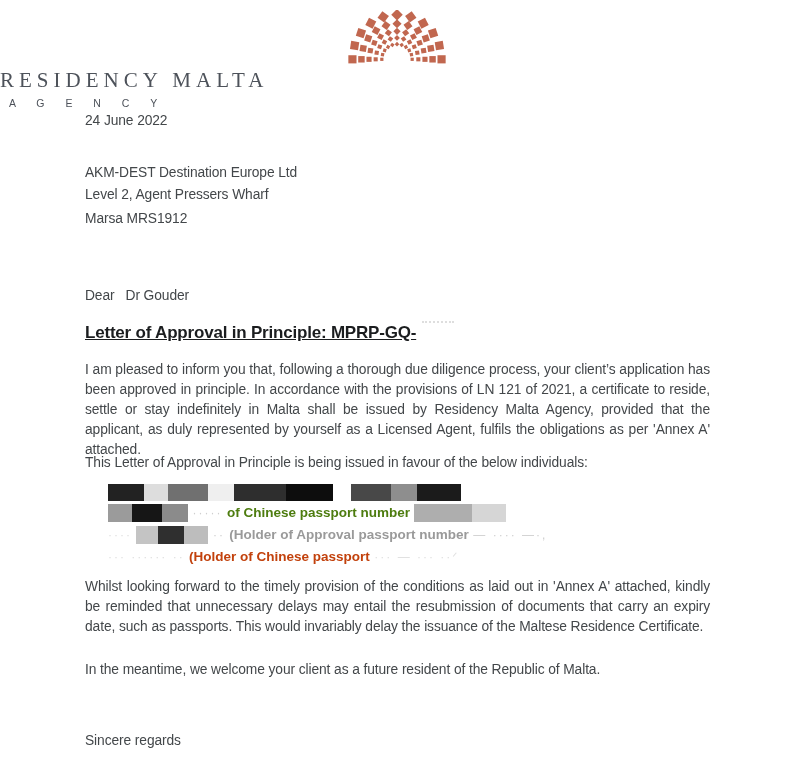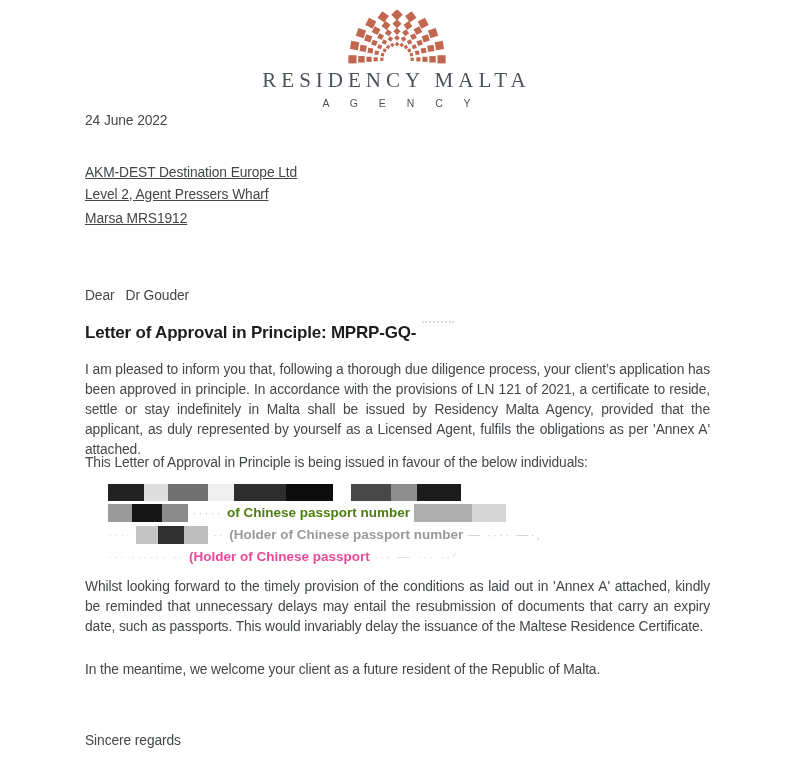--- a/index.html
+++ b/index.html
@@ -6,46 +6,47 @@
   html,body { background:#ffffff; }
   .page {
     position:relative;
     width:793px; height:761px;
     background:#ffffff;
     font-family:"Liberation Sans", sans-serif;
     color:#43474a;
     overflow:hidden;
   }
   
-  .logo { position:absolute; top:10px; left:0; width:793px; text-align:center; }
+  .logo { position:absolute; top:10px; left:0; width:793px; text-align:left; }
   .logo-fan { display:block; margin:0 auto; width:114px; height:55px; }
   .logo-word {
     margin-top:3px;
     font-family:"Liberation Serif", serif;
     font-size:21px; font-weight:400;
     letter-spacing:5px; color:#4d525a;
   }
   .logo-sub {
     margin-top:4px;
     font-family:"Liberation Sans", sans-serif;
     font-size:10.5px; font-weight:500;
     letter-spacing:9px; color:#4d525a;
     padding-left:9px; 
   }
   
   .block { position:absolute; left:85px; width:625px; font-size:13.8px; letter-spacing:-0.1px; }
   .date { top:113px; }
-  .recipient { top:162px; line-height:21.5px;text-decoration:underline; }
+  .recipient { top:162px; line-height:21.5px; }
   .recipient .last { margin-top:3px; }
   .salutation { top:288px; }
   .salutation .gap { display:inline-block; width:11px; }
   .subject {
     top:321px;
     font-size:17px; font-weight:700; letter-spacing:-0.2px;
     color:#1b1d1f;
+    text-decoration:underline;
   }
   .subject-redacted {
     display:inline-block; width:32px; height:10px;
     vertical-align:super;
     border-top:2px dotted #dedede;
     margin-left:6px;
   }
   .para { line-height:20px; text-align:justify; }
   .p1 { top:360px; }
   .p2 { top:453px; text-align:left; }
@@ -64,21 +65,21 @@
   .gap18 { display:inline-block; width:18px; }
   .red-text-dark {
     font-size:13.5px; font-weight:600; color:#4d7c0f;
     filter:blur(0.3px); vertical-align:middle;
   }
   .red-text-mid {
     font-size:13.5px; font-weight:600; color:#9a9a9a;
     filter:blur(0.4px); vertical-align:middle;
   }
   .red-text-faint {
-    font-size:13.5px; font-weight:600; color:#ec4899;
+    font-size:13.5px; font-weight:600; color:#c2410c;
     filter:blur(0.4px); vertical-align:middle;
   }
   .smudge { color:#cfcfcf; font-size:12px; letter-spacing:2px; vertical-align:middle; filter:blur(0.5px); }
   .smudge-lt { color:#dedede; }
 </style>
 </head>
 <body>
 
 <div class="page">
 
@@ -171,21 +172,21 @@
     <div class="red-row r2">
       <span class="blk" style="width:24px;background:#9b9b9b"></span><span class="blk" style="width:30px;background:#161616"></span><span class="blk" style="width:26px;background:#8b8b8b"></span>
       <span class="smudge">·····</span>
       <span class="red-text-dark">of Chinese passport number</span>
       <span class="blk" style="width:58px;background:#aeaeae"></span><span class="blk" style="width:34px;background:#d6d6d6"></span>
     </div>
     <div class="red-row r3">
       <span class="smudge smudge-lt">····</span>
       <span class="blk" style="width:22px;background:#c4c4c4"></span><span class="blk" style="width:26px;background:#2f2f2f"></span><span class="blk" style="width:24px;background:#bdbdbd"></span>
       <span class="smudge">··</span>
-      <span class="red-text-mid">(Holder of Chinese passport number</span>
+      <span class="red-text-mid">(Holder of Approval passport number</span>
       <span class="smudge">— ···· —·,</span>
     </div>
     <div class="red-row r4">
       <span class="smudge smudge-lt">··· ······ ··</span>
       <span class="red-text-faint">(Holder of Chinese passport</span>
       <span class="smudge smudge-lt">··· — ··· ··ᐟ</span>
     </div>
   </div>
 
   <div class="block para p3">Whilst looking forward to the timely provision of the conditions as laid out in 'Annex A' attached, kindly be reminded that unnecessary delays may entail the resubmission of documents that carry an expiry date, such as passports. This would invariably delay the issuance of the Maltese Residence Certificate.</div>

